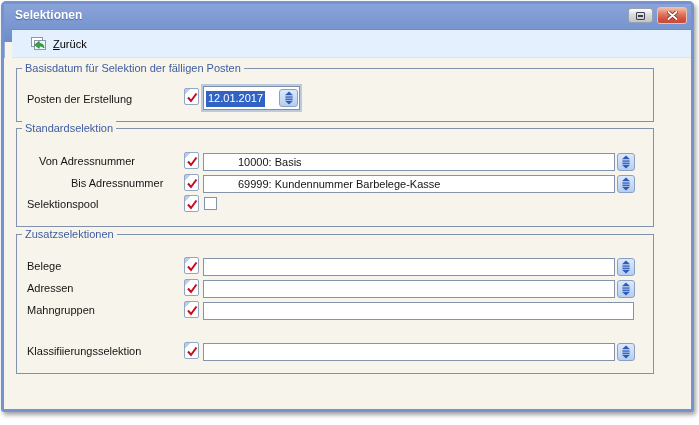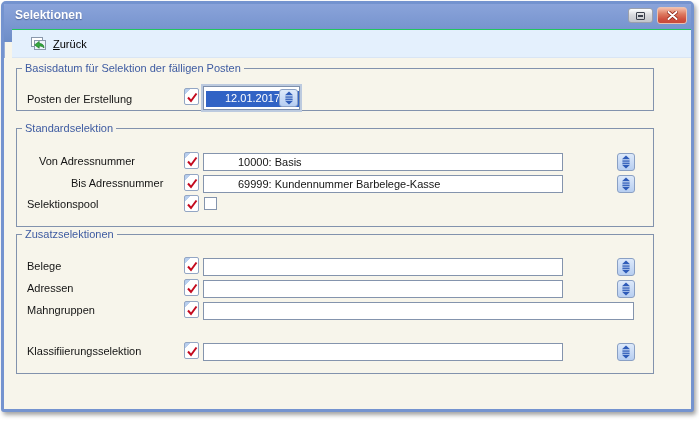--- a/index.html
+++ b/index.html
@@ -57,37 +57,37 @@
   .back-btn .accel { text-decoration:underline; }
 
   
   .content { position:absolute; left:0; top:54px; right:0; bottom:0; background:#f7f5eb; }
 
   .group { position:absolute; left:12px; width:638px; border:1px solid #8292ad; }
   .group-title {
     position:absolute; top:-8px; left:5px; padding:0 3px;
     background:#f7f5eb; color:#3e5ba1; font-size:11px; line-height:14px; white-space:nowrap;
   }
-  .g1 { top:10px;  height:43px; }
+  .g1 { top:10px;  height:54px; }
   .g2 { top:70px;  height:99px;text-decoration:underline; }
   .g3 { top:176px; height:140px; }
 
   .lbl { position:absolute; left:10px; font-size:11px; line-height:13px; color:#141414; white-space:nowrap; }
 
   
   .checkicon {
     position:absolute; left:167px; width:15px; height:17px;
     background:linear-gradient(135deg,#b9cfee 4px,#ffffff 4px);
     border:1px solid #93a6c4; border-radius:2px; cursor:pointer;
   }
   .checkicon svg { position:absolute; left:1px; top:3px; }
 
   
   .field {
-    position:absolute; left:186px; width:360px; height:18px;
+    position:absolute; left:186px; width:412px; height:18px;
     background:#ffffff; border:1px solid #8494ad; font-size:11px; line-height:16px;
     color:#141414; overflow:hidden;
   }
   .field .val { display:block; padding-left:34px; white-space:nowrap; }
   .field.wide { width:431px; }
 
   .spin {
     position:absolute; left:600px; width:18px; height:18px;
     background:linear-gradient(#dde9fa,#b7cef1); border:1px solid #8aa0c4; border-radius:3px;
     display:flex; align-items:center; justify-content:center; cursor:pointer;
@@ -95,21 +95,21 @@
   .spin svg { display:block; }
 
   
   .date-control {
     position:absolute; left:186px; top:17px; height:24px;
     display:flex; align-items:center; gap:2px;
     border:1px solid #7e90ac; background:#ffffff; padding:1px;
     box-shadow:0 0 0 2px #bccadf;
   }
   .date-input { width:72px; height:18px; background:#fff; font-size:11px; line-height:18px; }
-  .date-sel { display:inline-block; background:#3163c5; color:#ffffff; padding:0 19px; height:16px; margin:1px 0 0 1px; line-height:15px; }
+  .date-sel { display:inline-block; background:#3163c5; color:#ffffff; padding:0 2px; height:16px; margin:1px 0 0 1px; line-height:15px; }
   .date-control .spin2 {
     width:19px; height:18px; background:linear-gradient(#dde9fa,#b7cef1);
     border:1px solid #8aa0c4; border-radius:3px;
     display:flex; align-items:center; justify-content:center; cursor:pointer;
   }
 
   
   .plaincheck {
     position:absolute; left:187px; width:13px; height:13px;
     background:#ffffff; border:1px solid #8494ad; cursor:pointer;

